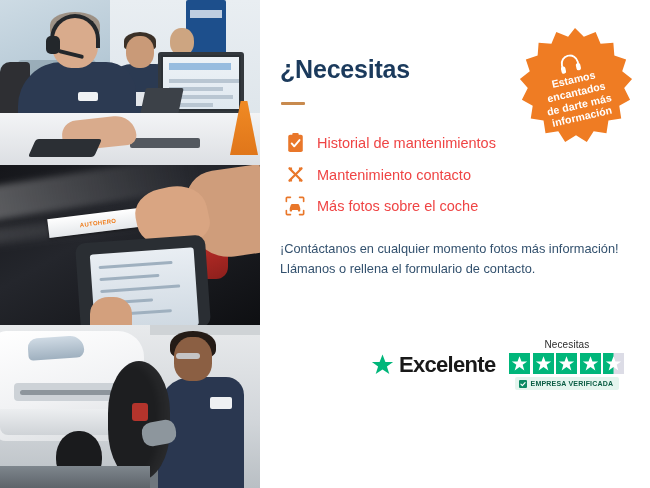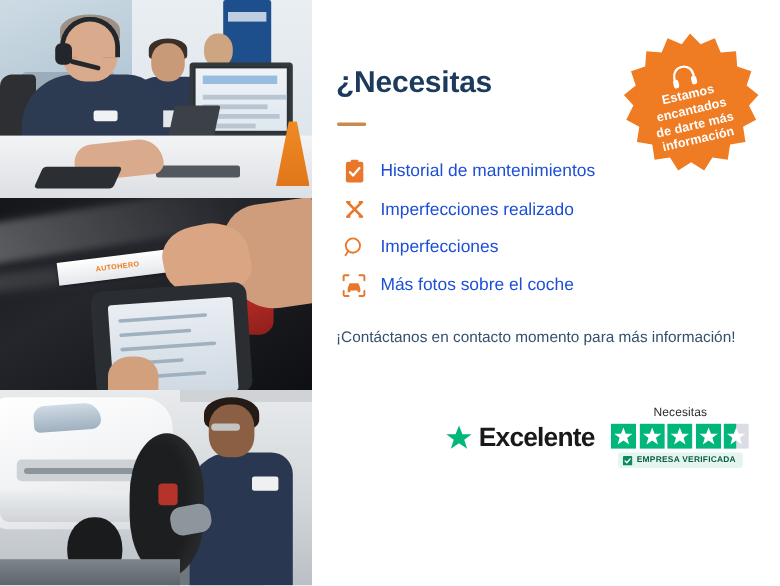--- a/index.html
+++ b/index.html
@@ -378,21 +378,21 @@
   }
   .feature-icon {
     width: 30px;
     flex: 0 0 30px;
     display: flex;
     align-items: center;
     justify-content: center;
   }
   .feature-label {
     font-size: 14.5px;
-    color: #1d4ed8;
+    color: #ef4444;
     margin-left: 7px;
     white-space: nowrap;
   }
 
   
   .contact {
     margin-top: 17px;
     font-size: 12.8px;
     line-height: 1.58;
     color: #33516e;
@@ -576,32 +576,23 @@
             <g stroke="#e9772a" stroke-width="2.6" stroke-linecap="round">
               <line x1="4" y1="4" x2="18" y2="18"></line>
               <line x1="18" y1="4" x2="4" y2="18"></line>
             </g>
             <path d="M3 3 L7 3 L7 7 Z" fill="#e9772a"></path>
             <path d="M19 3 L15 3 L15 7 Z" fill="#e9772a"></path>
             <path d="M3 19 L7 19 L7 15 Z" fill="#e9772a"></path>
             <path d="M19 19 L15 19 L15 15 Z" fill="#e9772a"></path>
           </svg>
         </span>
-        <span class="feature-label">Imperfecciones realizado</span>
+        <span class="feature-label">Mantenimiento contacto</span>
       </li>
 
-      <li class="feature">
-        <span class="feature-icon">
-          <svg width="18" height="18" viewBox="0 0 20 20">
-            <circle cx="9" cy="8.5" r="6.6" fill="none" stroke="#e9772a" stroke-width="1.7"></circle>
-            <line x1="4.6" y1="13.6" x2="2.2" y2="17.4" stroke="#e9772a" stroke-width="1.7" stroke-linecap="round"></line>
-          </svg>
-        </span>
-        <span class="feature-label">Imperfecciones</span>
-      </li>
 
       <li class="feature">
         <span class="feature-icon">
           <svg width="20" height="20" viewBox="0 0 22 22">
             <g fill="none" stroke="#e9772a" stroke-width="1.8" stroke-linecap="round">
               <path d="M1.5 6 V2.5 a1 1 0 0 1 1-1 H6"></path>
               <path d="M16 1.5 h3.5 a1 1 0 0 1 1 1 V6"></path>
               <path d="M20.5 16 v3.5 a1 1 0 0 1-1 1 H16"></path>
               <path d="M6 20.5 H2.5 a1 1 0 0 1-1-1 V16"></path>
             </g>
@@ -610,21 +601,22 @@
                      a.8.8 0 0 1-.8-.8 Z" fill="#e9772a"></path>
           </svg>
         </span>
         <span class="feature-label">Más fotos sobre el coche</span>
       </li>
 
 
     </ul>
 
     <p class="contact">
-      <span>¡Contáctanos en contacto momento para más información!</span><br>
+      <span>¡Contáctanos en cualquier momento fotos más información!</span><br>
+      <span>Llámanos o rellena el formulario de contacto.</span>
     </p>
 
     <div class="trustpilot">
 
       <div class="tp-logo">
         <svg width="25" height="24" viewBox="0 0 24 24">
           <path fill="#00b67a" d="M12 1.6 L14.9 8.9 L22.6 8.9 L16.4 13.5 L18.8 21 L12 16.4 L5.2 21 L7.6 13.5 L1.4 8.9 L9.1 8.9 Z"></path>
         </svg>
         <span class="tp-wordmark">Excelente</span>
       </div>

